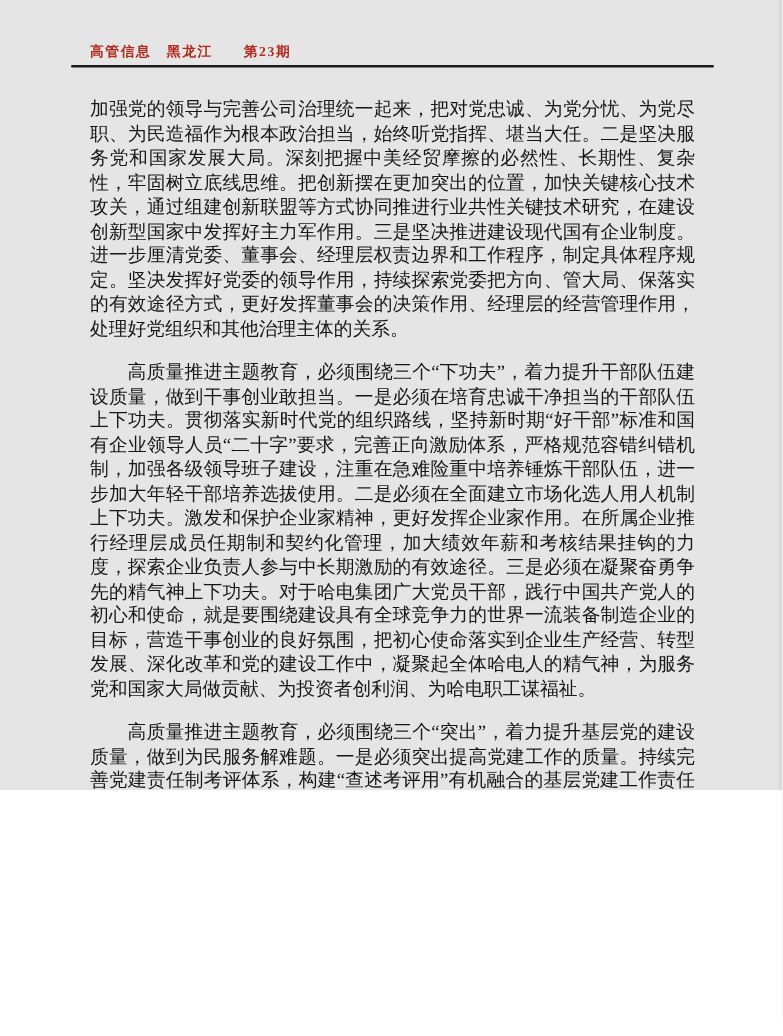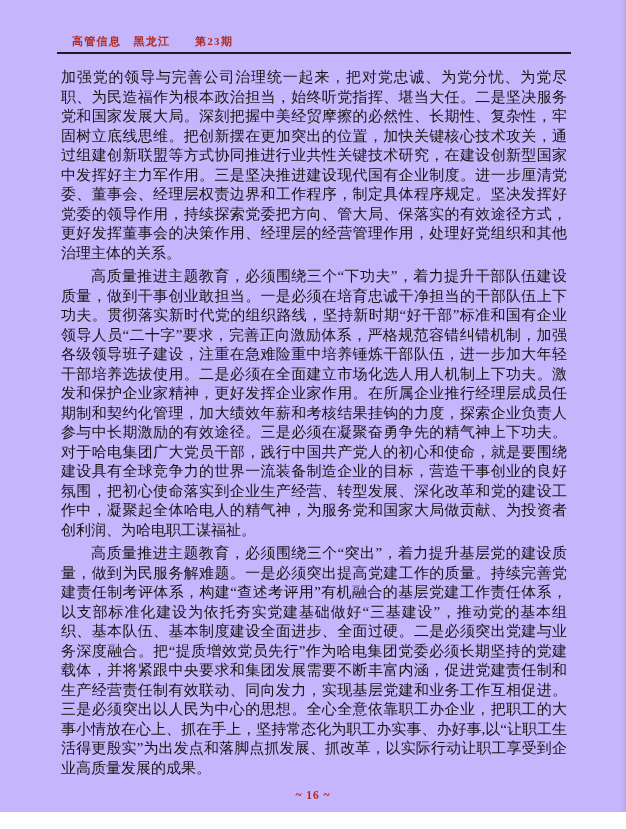--- a/index.html
+++ b/index.html
@@ -1,21 +1,21 @@
 <!DOCTYPE html>
 <html><head>
 <meta charset="utf-8">
 <style>
   html, body { margin: 0; padding: 0; background: #ffffff; }
 
   .page {
     position: relative;
     width: 626px;
-    height: 812px;
-    background: #c4b5fd;
+    height: 632px;
+    background: #e5e5e5;
     overflow: hidden;
     font-family: "Liberation Serif", "DejaVu Serif", serif;
   }
 
   
   .page::after {
     content: "";
     position: absolute;
     top: 0; right: 0;
     width: 5px; height: 100%;
@@ -49,21 +49,21 @@
     top: 64px;
     width: 514px;
     font-size: 15px;
     line-height: 19.5px;
     color: #161616;
     text-align: justify;
     text-justify: inter-ideograph;
   }
 
   .doc-body p {
-    margin: 4px;
+    margin: 15px;
     text-indent: 2em;
   }
 
   .doc-body p.continuation { text-indent: 0; }
 
   .doc-body p.bold-heading {
     font-family: "Liberation Sans", "DejaVu Sans", sans-serif;
     font-weight: 700;
     letter-spacing: 0.2px;
   }

